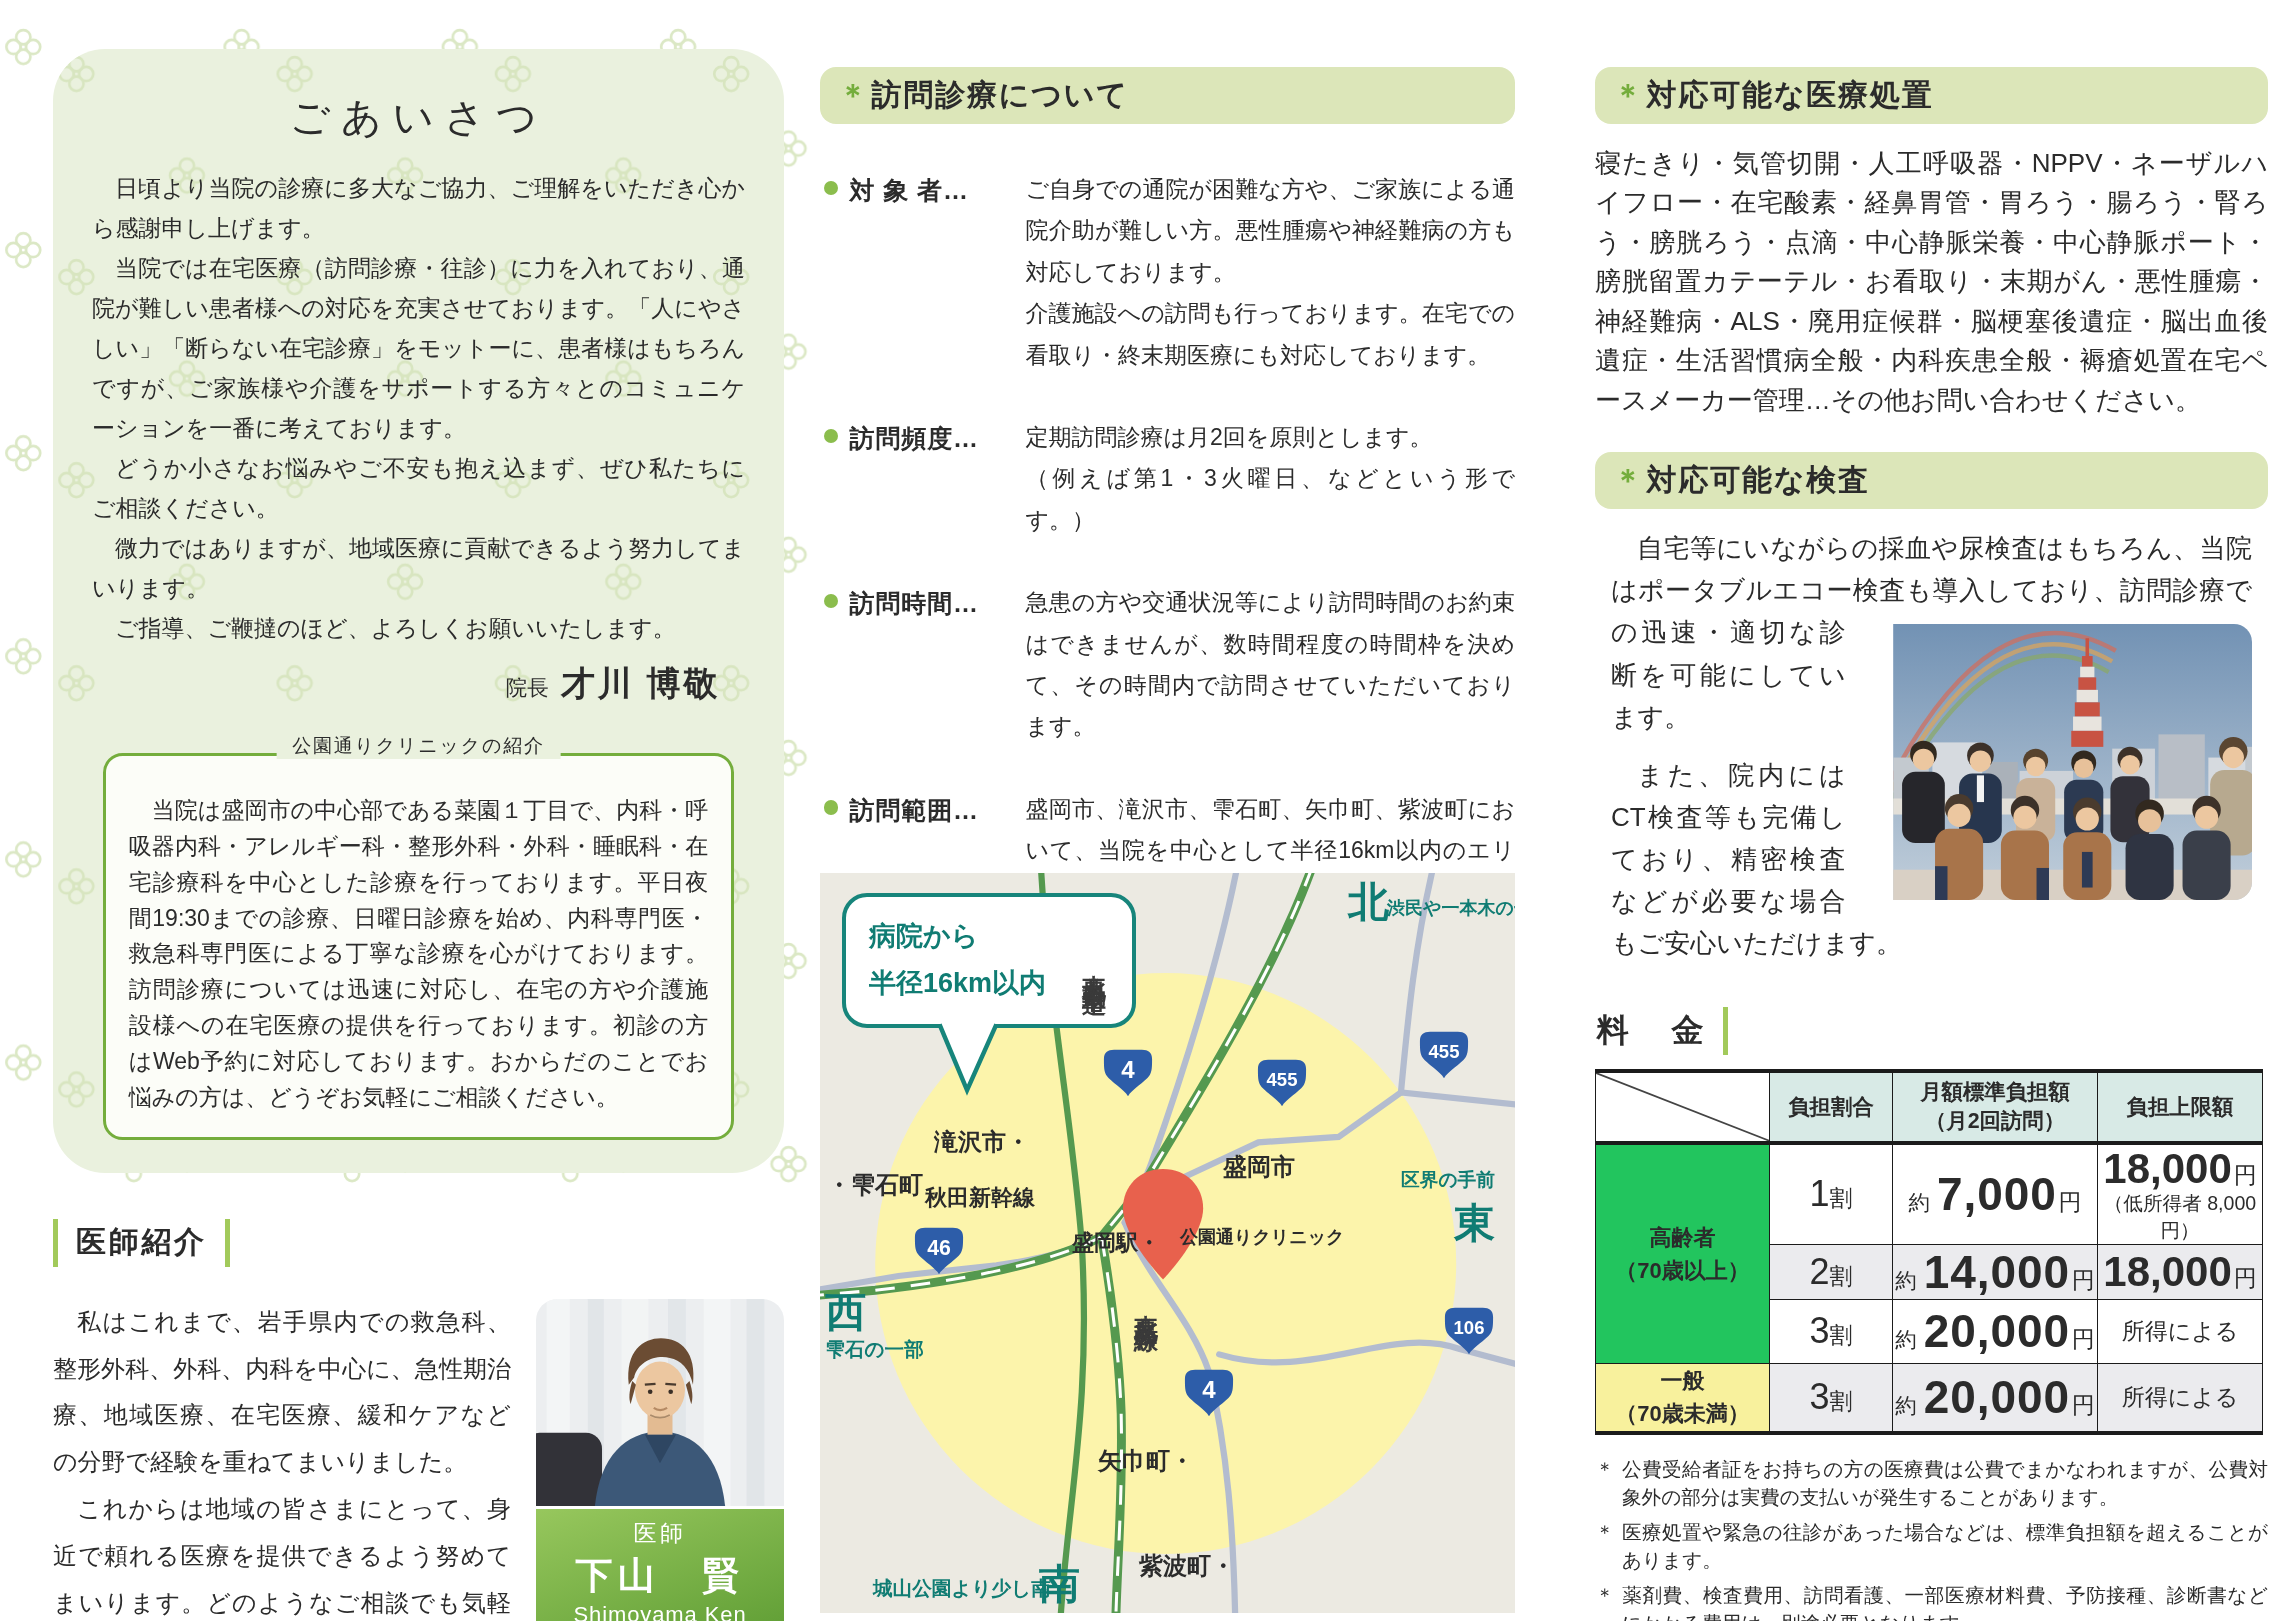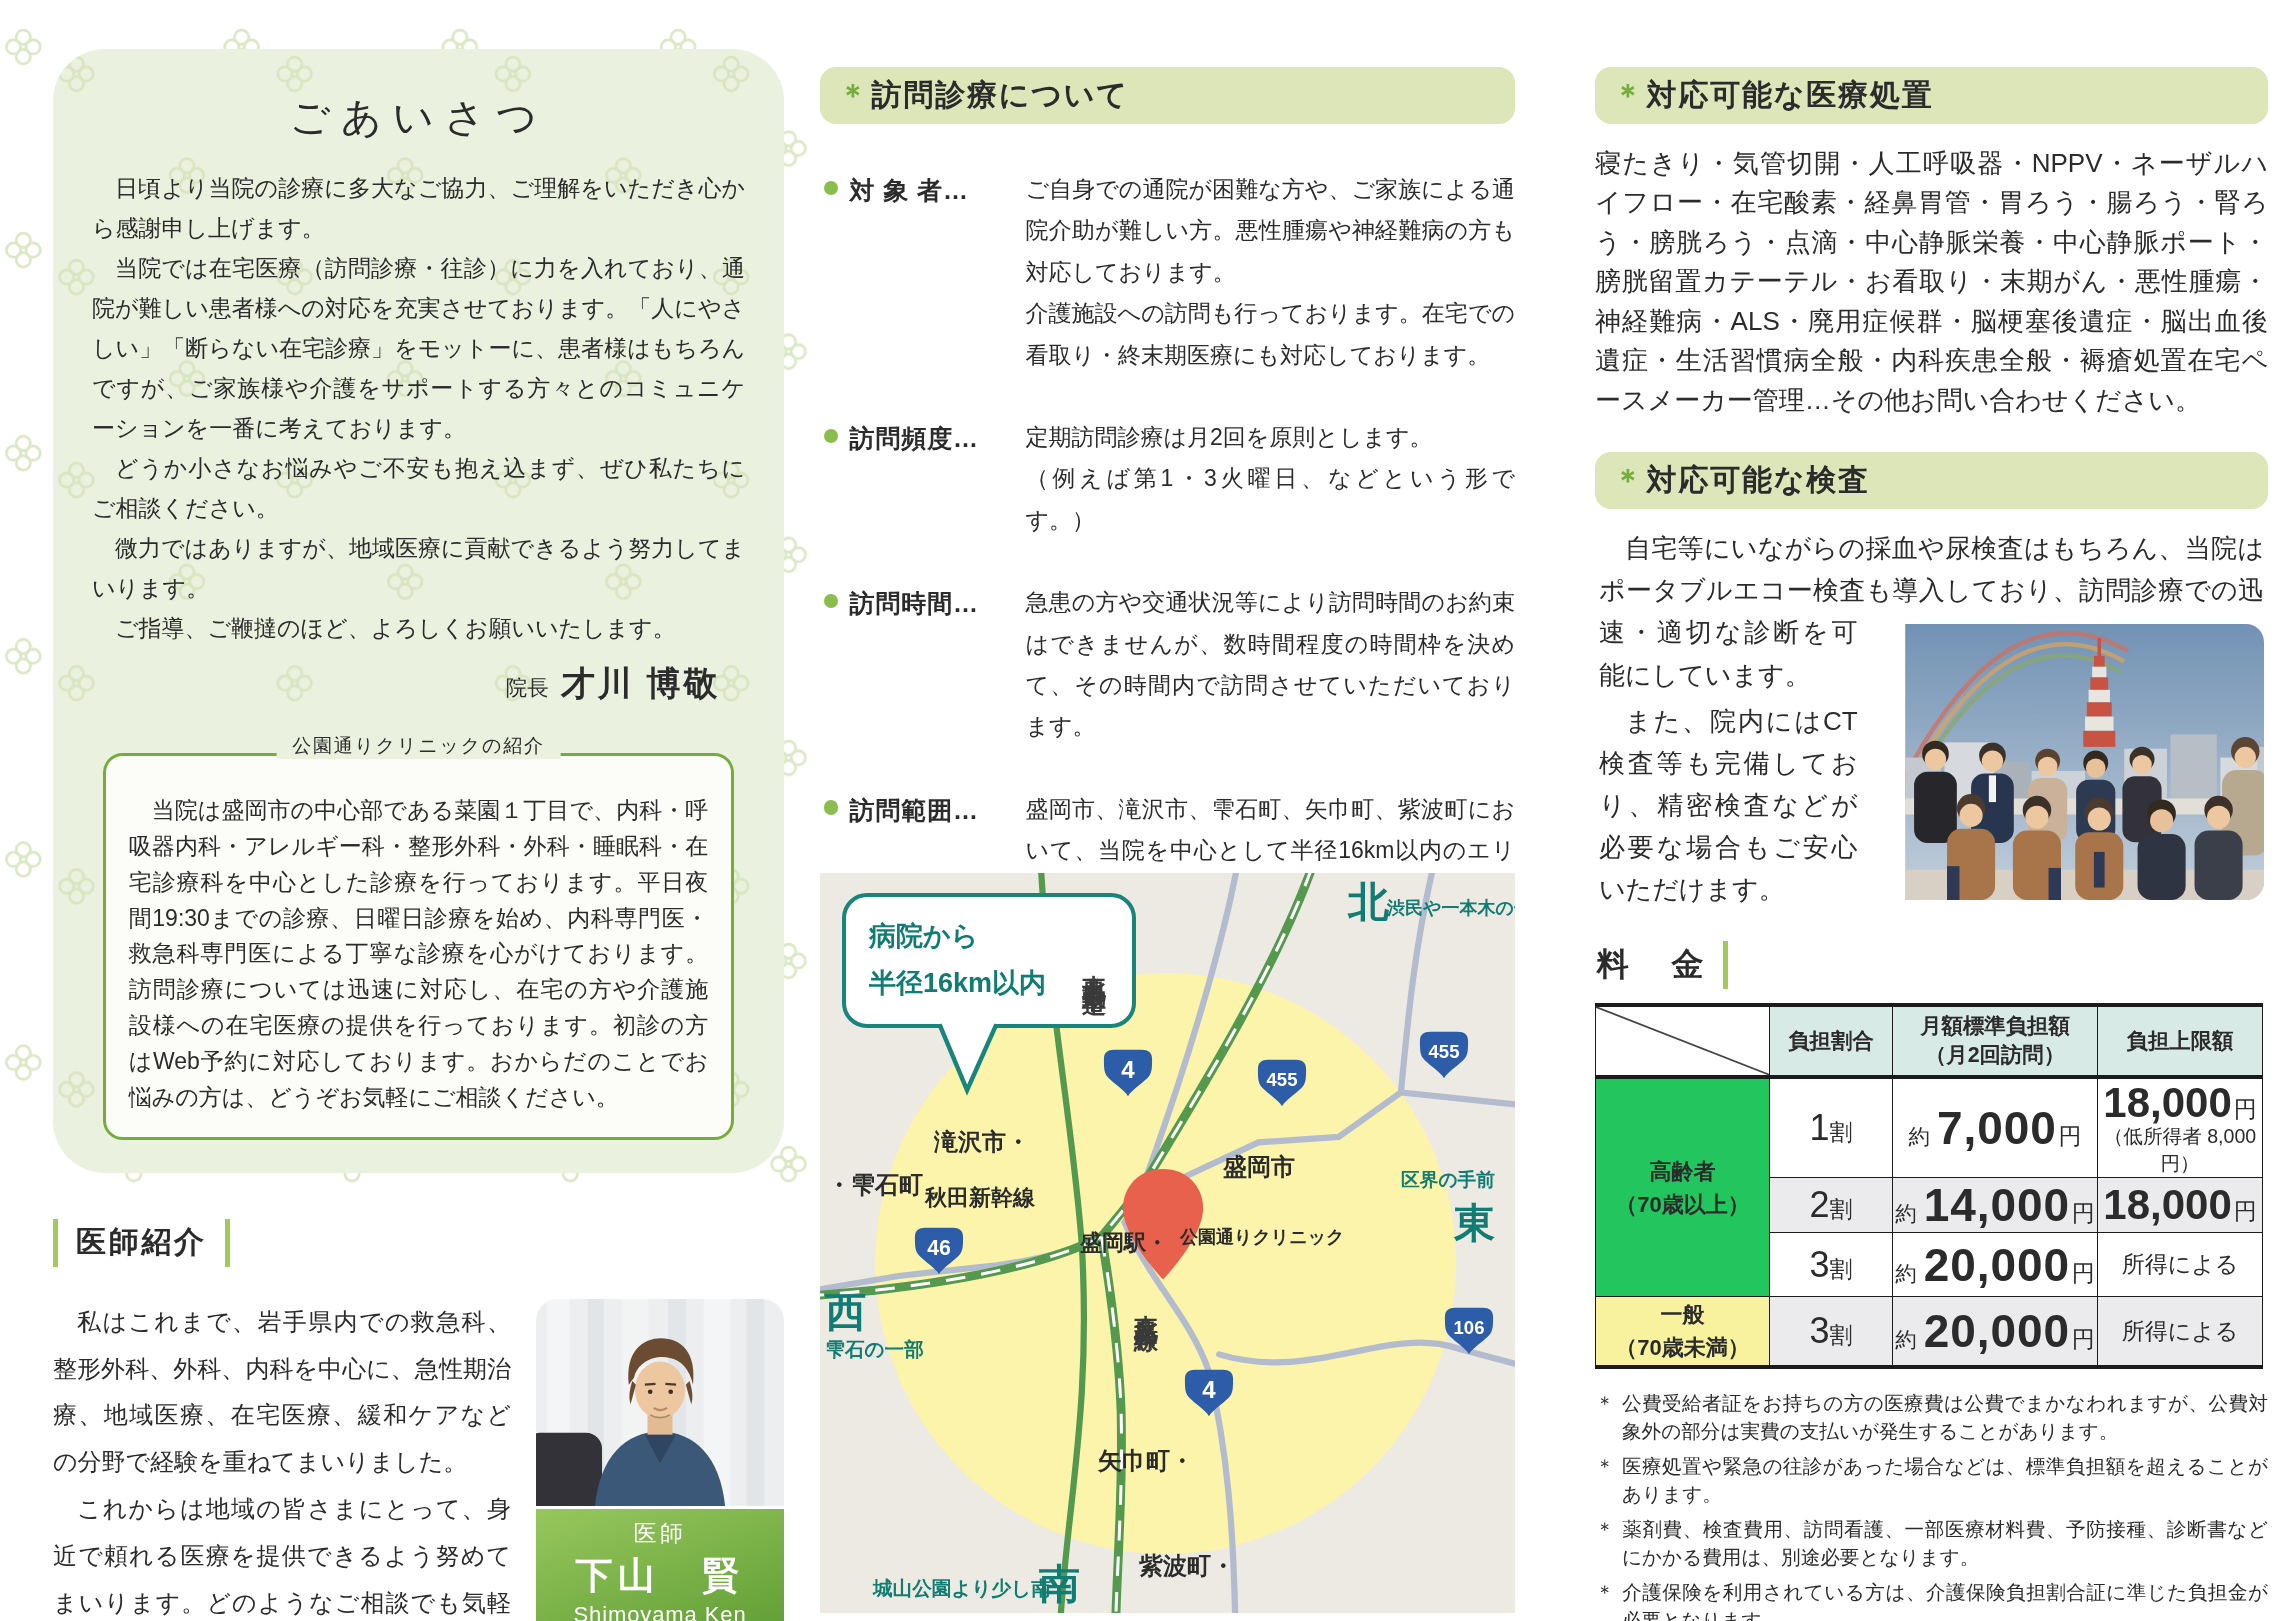--- a/index.html
+++ b/index.html
@@ -54,21 +54,21 @@
           border:4.5px solid #17857b;border-radius:25px;box-sizing:border-box;padding:16px 0 0 23px}
   .bubble div{font-size:27px;font-weight:bold;color:#107c73;line-height:1.75}
   .btail{position:absolute;left:98px;top:146px}
   .shield{position:absolute;width:50px;height:50px}
   .shield text{fill:#fff;font-weight:bold;font-family:"Liberation Sans","DejaVu Sans",sans-serif}
   
   #col-right{left:1595px;top:67px;width:673px}
   .treat-body{margin-top:19.6px;font-size:26px;line-height:1.52;text-align:justify}
   .banner2{margin-top:32px}
   .tests{margin-top:18px;font-size:26px;line-height:1.62;text-align:justify}
-  .tests p{margin:4px;text-indent:1em}
+  .tests p{margin:16px;text-indent:1em}
   .staff-float{float:right;width:385px;height:276px;margin:12.5px 0 7.1px 21.4px;border-radius:18px;overflow:hidden}
   .fees-head{display:inline-block;margin-top:27px;padding:1.8px 14.3px 1.8px 1.8px;border-right:5.3px solid #a2ca5b;
              font-size:32px;font-weight:bold;letter-spacing:5.3px}
   table.fees{border-collapse:collapse;margin-top:14.3px;width:667px;table-layout:fixed;
              border-top:4.5px solid #1b1b1b;border-bottom:4.5px solid #1b1b1b}
   table.fees th,table.fees td{border:1.8px solid #1b1b1b;text-align:center;vertical-align:middle;padding:0}
   table.fees tr.thead th,table.fees tr.thead td{background:#d8eae6;height:68px;font-size:21.4px;line-height:1.35;
              border-bottom:4.5px solid #1b1b1b}
   td.diag{background:#fff !important;position:relative;overflow:hidden}
   td.diag svg{position:absolute;left:0;top:0}
@@ -261,21 +261,21 @@
     <div class="maplabel teal" style="left:53px;top:702px;font-size:19.6px">城山公園より少し南</div>
     <div class="maplabel teal" style="left:219px;top:684px;font-size:41px">南</div>
 
     <div class="maplabel vtext" style="left:258px;top:82px;font-size:24px;color:#3a3a3a">東北自動車道</div>
     <div class="maplabel vtext" style="left:310px;top:422px;font-size:24px;color:#3a3a3a">東北新幹線</div>
     <div class="maplabel" style="left:105px;top:310px;font-size:22px">秋田新幹線</div>
 
     <div class="maplabel" style="left:114px;top:253px;font-size:24px">滝沢市・</div>
     <div class="maplabel" style="left:7.1px;top:296px;font-size:24px">・雫石町</div>
     <div class="maplabel" style="left:403px;top:278px;font-size:24px">盛岡市</div>
-    <div class="maplabel" style="left:260px;top:355px;font-size:22px">盛岡駅・</div>
+    <div class="maplabel" style="left:252px;top:355px;font-size:22px">盛岡駅・</div>
     <div class="maplabel" style="left:360px;top:352px;font-size:18px">公園通りクリニック</div>
     <div class="maplabel" style="left:278px;top:572px;font-size:24px">矢巾町・</div>
     <div class="maplabel" style="left:319px;top:677px;font-size:24px">紫波町・</div>
 
     <svg class="shield" style="left:283px;top:175px" viewBox="0 0 54 54">
       <path d="M27,52 C23,45 8,36 4,30 C1,26 1,20 1,12 C1,5 5,2 12,2 L42,2 C49,2 53,5 53,12 C53,20 53,26 50,30 C46,36 31,45 27,52 Z" fill="#2d5da9"></path>
       <text x="27" y="32" text-anchor="middle" font-size="26">4</text>
     </svg>
     <svg class="shield" style="left:437px;top:185px" viewBox="0 0 54 54">
       <path d="M27,52 C23,45 8,36 4,30 C1,26 1,20 1,12 C1,5 5,2 12,2 L42,2 C49,2 53,5 53,12 C53,20 53,26 50,30 C46,36 31,45 27,52 Z" fill="#2d5da9"></path>

